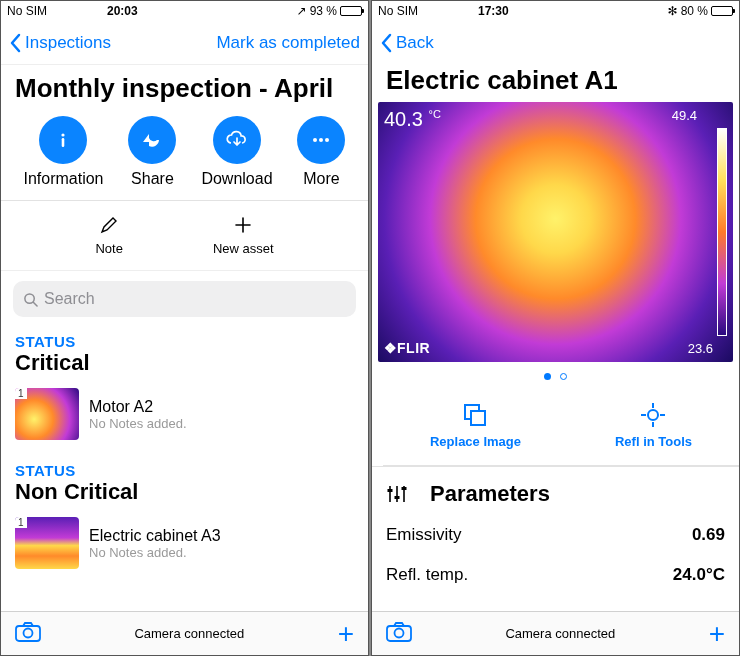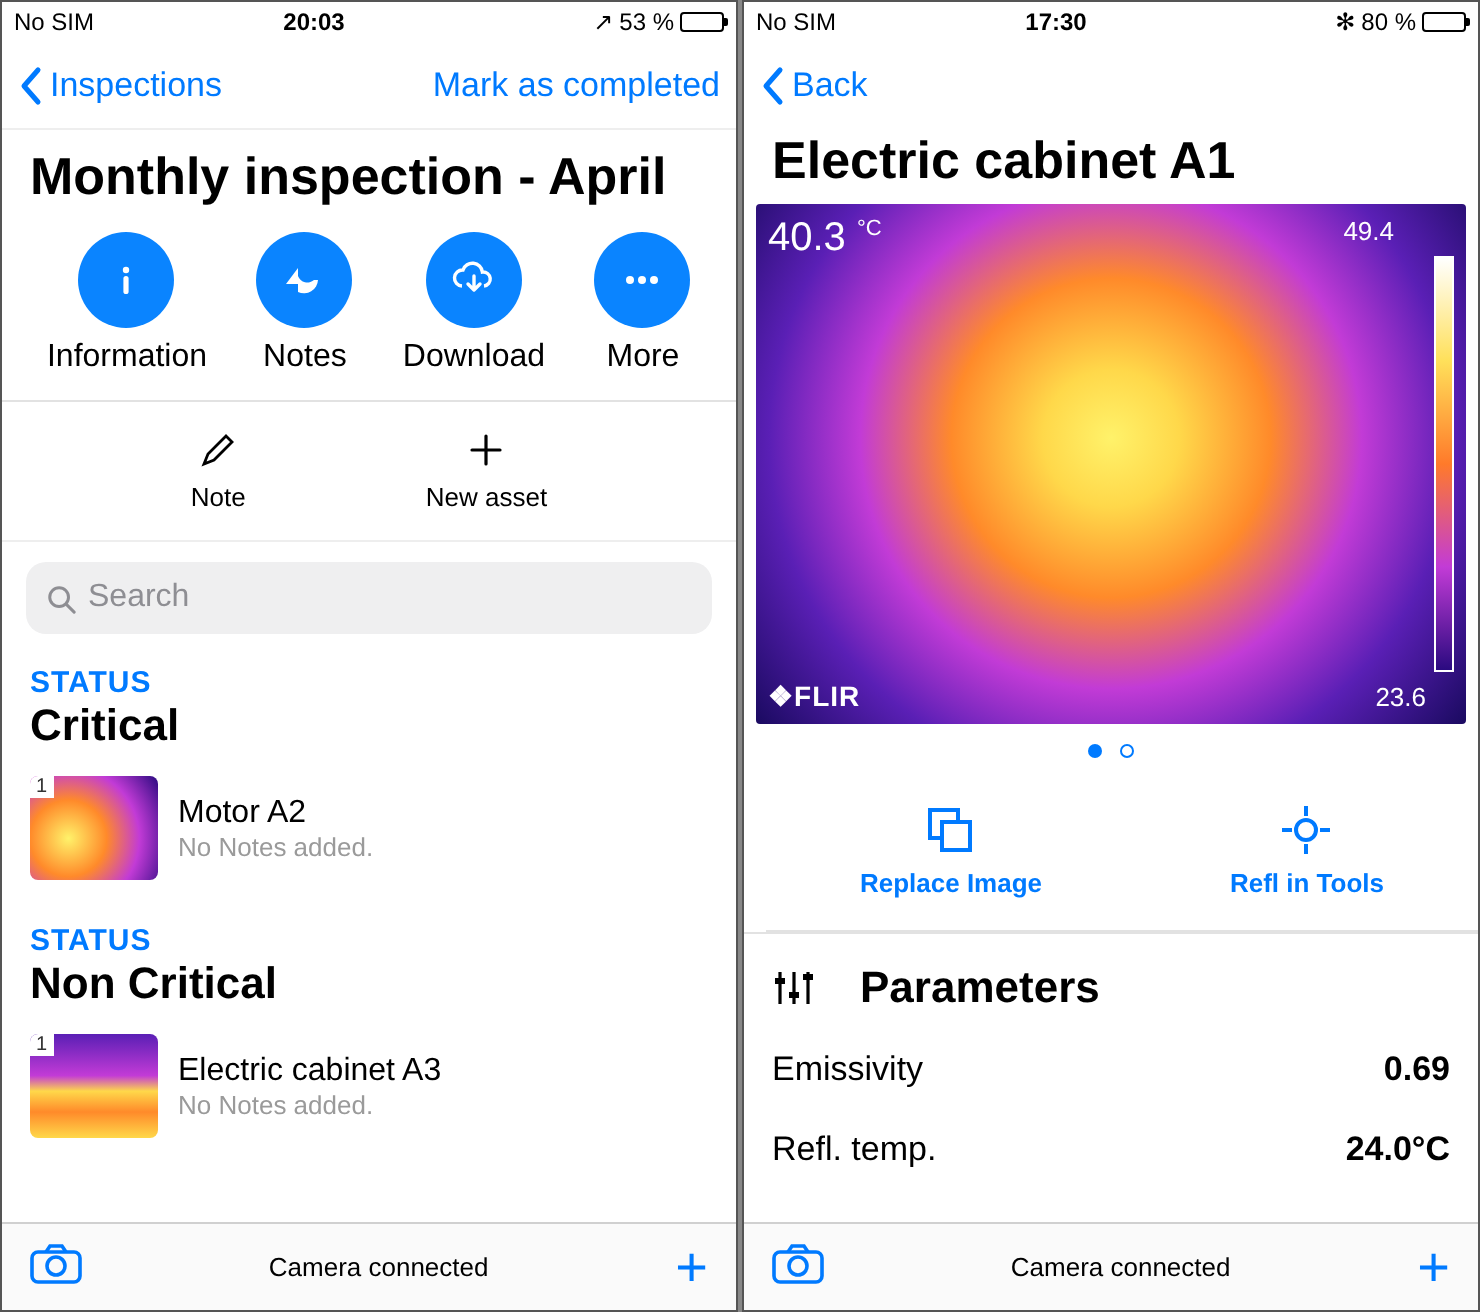--- a/index.html
+++ b/index.html
@@ -1,21 +1,21 @@
 <!DOCTYPE html>
 <html><head>
 <meta charset="utf-8">
 <style>
   * { box-sizing: border-box; margin: 0; padding: 0; }
   body { font-family: -apple-system, "Helvetica Neue", Arial, sans-serif; background: #888; width: 740px; height: 656px; display: flex; gap: 2px;}
   .phone { width: 369px; height: 656px; background: #fff; border: 1px solid #555; display: flex; flex-direction: column; position: relative; overflow: hidden;}
   .phone + .phone { width: 369px;}
   .status-bar { height: 20px; display: flex; align-items: center; justify-content: space-between; font-size: 12px; font-weight: 500; padding: 0 6px;}
   .status-left{width:100px;}
-  .status-center{width:100px;text-align:center;font-weight:600;}
+  .status-center{width:100px;font-weight:600;}
   .status-right{flex:1;text-align:right;display:flex;justify-content:flex-end;align-items:center;gap:3px;}
   .battery-icon { width:22px; height:10px; border:1px solid #000; border-radius:2px; position:relative; display:inline-block;}
   .battery-icon::after { content:""; position:absolute; right:-3px; top:2px; width:2px; height:4px; background:#000; border-radius:0 1px 1px 0;}
   .battery-fill { height:100%; background:#000; }
   .nav-bar { height: 44px; display: flex; align-items: center; justify-content: space-between; padding: 0 8px; border-bottom: 1px solid #eee;}
   .nav-left { display:flex; align-items:center; color:#007aff; font-size:17px;}
   .nav-left svg { width:12px; height:20px; margin-right:4px;}
   .nav-right { color:#007aff; font-size:17px;}
   .title { font-size: 26px; font-weight: 700; padding: 8px 14px 6px;}
   .action-row { display:flex; justify-content:space-around; padding: 6px 10px 12px; border-bottom:1px solid #e2e2e2;}
@@ -62,21 +62,21 @@
 </style>
 </head>
 <body>
 
 <div class="phone">
   <div class="status-bar">
     <div class="status-left">No SIM</div>
     <div class="status-center">20:03</div>
     <div class="status-right">
       <span>↗</span>
-      <span>53 %</span>
+      <span>93 %</span>
       <span class="battery-icon"><span class="battery-fill" style="width:69%"></span></span>
     </div>
   </div>
   <div class="nav-bar">
     <div class="nav-left">
       <svg viewBox="0 0 12 20">
           <path d="M10 2 L3 10 L10 18" stroke="#007aff" stroke-width="2.5" fill="none" stroke-linecap="round" stroke-linejoin="round"></path>
         </svg>
       <span>Inspections</span>
     </div>
@@ -93,21 +93,21 @@
           </svg>
         </div>
       <span class="action-label">Information</span>
     </div>
     <div class="action-item">
       <div class="circle-btn">
           <svg width="22" height="22" viewBox="0 0 22 22">
             <path d="M4 11 A7 7 0 0 0 14 17 L14 13 L20 13 L14 5 L14 9 A5 5 0 0 1 6 11 Z" fill="#fff" transform="scale(-1,1) translate(-22,0)"></path>
           </svg>
         </div>
-      <span class="action-label">Notes</span>
+      <span class="action-label">Share</span>
     </div>
     <div class="action-item">
       <div class="circle-btn">
           <svg width="24" height="24" viewBox="0 0 24 24">
             <path d="M6 15a4 4 0 0 1 .5-8 5 5 0 0 1 9.7 1A3.5 3.5 0 0 1 17 15" fill="none" stroke="#fff" stroke-width="1.7"></path>
             <path d="M12 10v7m0 0l-3-3m3 3l3-3" stroke="#fff" stroke-width="1.7" fill="none" stroke-linecap="round" stroke-linejoin="round"></path>
           </svg>
         </div>
       <span class="action-label">Download</span>
     </div>

